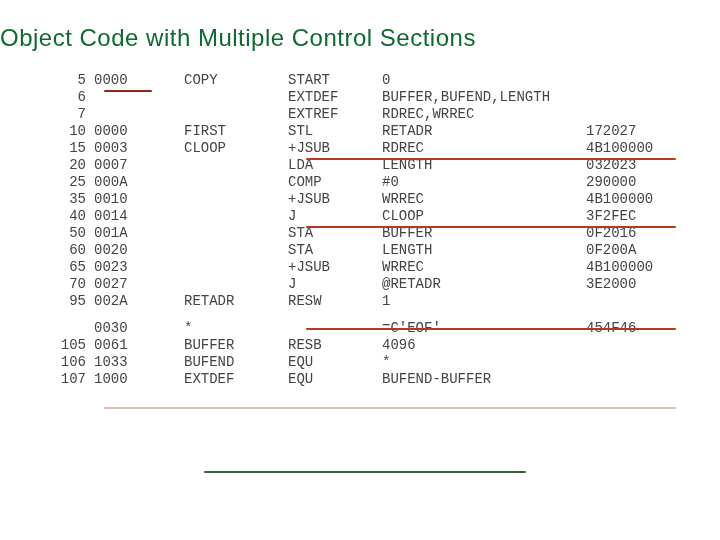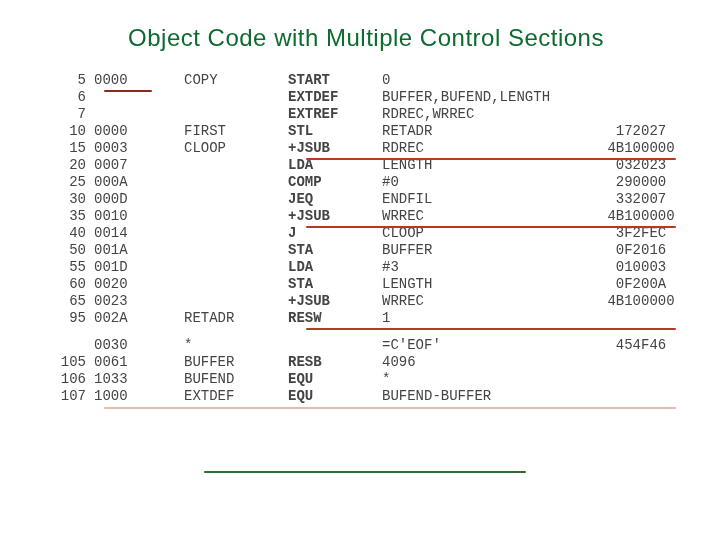--- a/index.html
+++ b/index.html
@@ -15,25 +15,24 @@
     position: relative;
     width: 720px;
     height: 540px;
     box-sizing: border-box;
   }
   .title {
     position: absolute;
     top: 24px;
     left: 0;
     right: 16px;
-    text-align: center;
+    text-align: left;
     font-size: 24px;
     font-weight: 400;
     letter-spacing: 0.5px;
-    padding-left: 28px;
   }
   .table-wrap {
     position: absolute;
     top: 72px;
     left: 40px;
     right: 40px;
   }
   table.listing {
     border-collapse: collapse;
     width: 636px;
@@ -45,23 +44,23 @@
     color: #444;
     padding: 0 4px;
     height: 17px;
     line-height: 17px;
     white-space: nowrap;
     vertical-align: middle;
   }
   td.c-line   { width: 42px;  text-align: right; padding-right: 18px; }
   td.c-addr   { width: 82px;  }
   td.c-label  { width: 96px;  }
-  td.c-opcode { width: 86px; font-weight: bold;  }
+  td.c-opcode { width: 86px;  }
   td.c-operand{ width: 196px; }
-  td.c-obj    { width: 110px; text-align: center; }
+  td.c-obj    { width: 110px; text-align: left; }
   tr.spacer td { height: 10px; line-height: 10px; }
 
   .underline {
     position: absolute;
     height: 2px;
     border-radius: 1px;
   }
   .ul-title  { background: #8a2b1a; }
   .ul-sect   { background: #b33a1e; }
   .ul-bottom { background: #2f6b2f; }
@@ -136,28 +135,20 @@
           </tr>
           <tr>
             <td class="c-line">25</td>
             <td class="c-addr">000A</td>
             <td class="c-label"></td>
             <td class="c-opcode">COMP</td>
             <td class="c-operand">#0</td>
             <td class="c-obj">290000</td>
           </tr>
           <tr>
-            <td class="c-line">30</td>
-            <td class="c-addr">000D</td>
-            <td class="c-label"></td>
-            <td class="c-opcode">JEQ</td>
-            <td class="c-operand">ENDFIL</td>
-            <td class="c-obj">332007</td>
-          </tr>
-          <tr>
             <td class="c-line">35</td>
             <td class="c-addr">0010</td>
             <td class="c-label"></td>
             <td class="c-opcode">+JSUB</td>
             <td class="c-operand">WRREC</td>
             <td class="c-obj">4B100000</td>
           </tr>
           <tr>
             <td class="c-line">40</td>
             <td class="c-addr">0014</td>
@@ -168,42 +159,42 @@
           </tr>
           <tr>
             <td class="c-line">50</td>
             <td class="c-addr">001A</td>
             <td class="c-label"></td>
             <td class="c-opcode">STA</td>
             <td class="c-operand">BUFFER</td>
             <td class="c-obj">0F2016</td>
           </tr>
           <tr>
-            <td class="c-line">55</td>
-            <td class="c-addr">001D</td>
-            <td class="c-label"></td>
-            <td class="c-opcode">LDA</td>
-            <td class="c-operand">#3</td>
-            <td class="c-obj">010003</td>
-          </tr>
-          <tr>
             <td class="c-line">60</td>
             <td class="c-addr">0020</td>
             <td class="c-label"></td>
             <td class="c-opcode">STA</td>
             <td class="c-operand">LENGTH</td>
             <td class="c-obj">0F200A</td>
           </tr>
           <tr>
             <td class="c-line">65</td>
             <td class="c-addr">0023</td>
             <td class="c-label"></td>
             <td class="c-opcode">+JSUB</td>
             <td class="c-operand">WRREC</td>
             <td class="c-obj">4B100000</td>
+          </tr>
+          <tr>
+            <td class="c-line">70</td>
+            <td class="c-addr">0027</td>
+            <td class="c-label"></td>
+            <td class="c-opcode">J</td>
+            <td class="c-operand">@RETADR</td>
+            <td class="c-obj">3E2000</td>
           </tr>
           <tr>
             <td class="c-line">95</td>
             <td class="c-addr">002A</td>
             <td class="c-label">RETADR</td>
             <td class="c-opcode">RESW</td>
             <td class="c-operand">1</td>
             <td class="c-obj"></td>
           </tr>
           <tr class="spacer">

